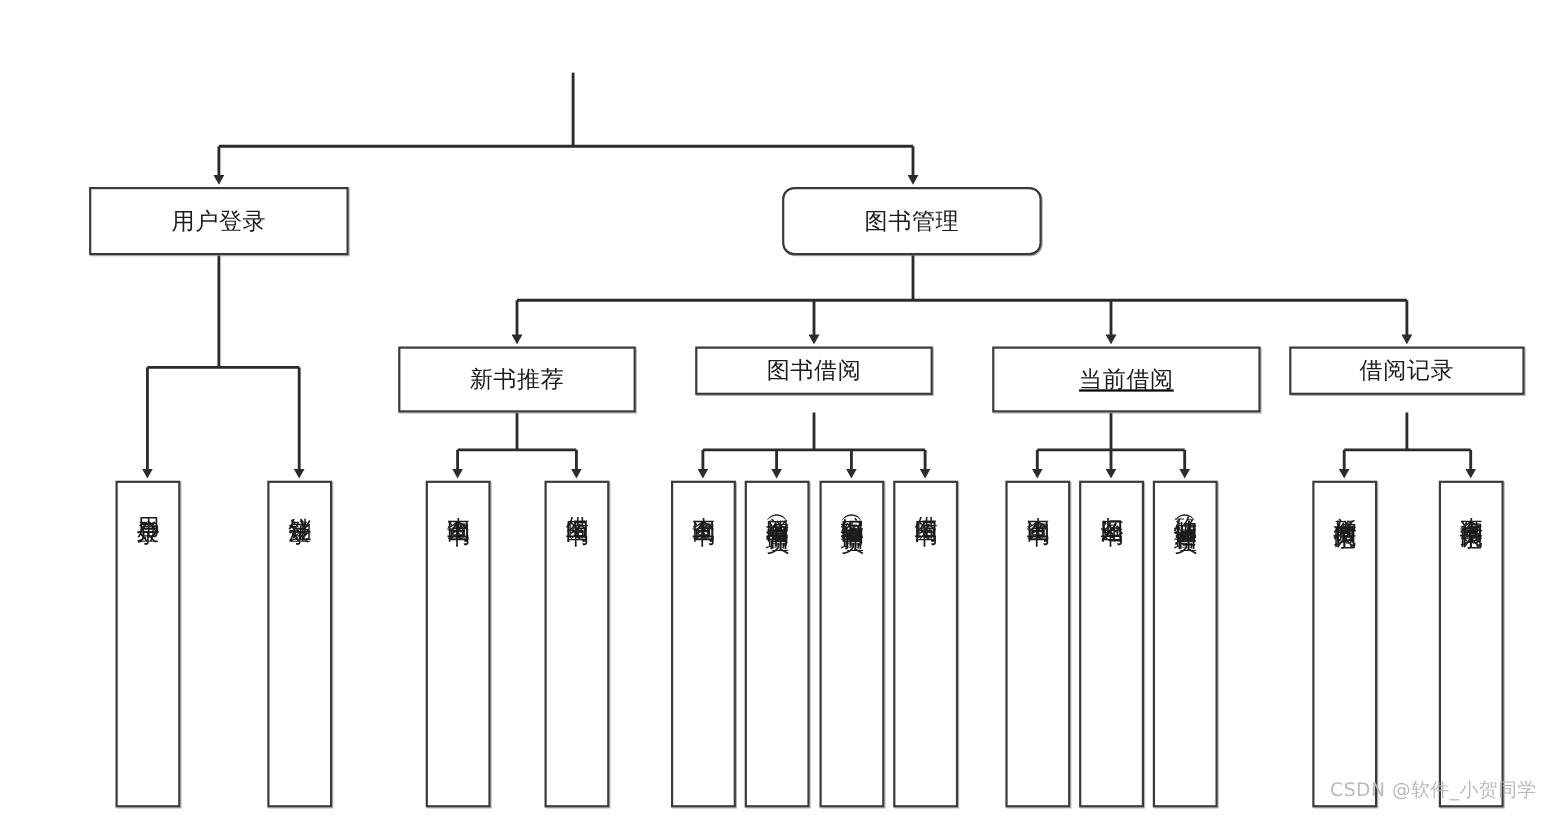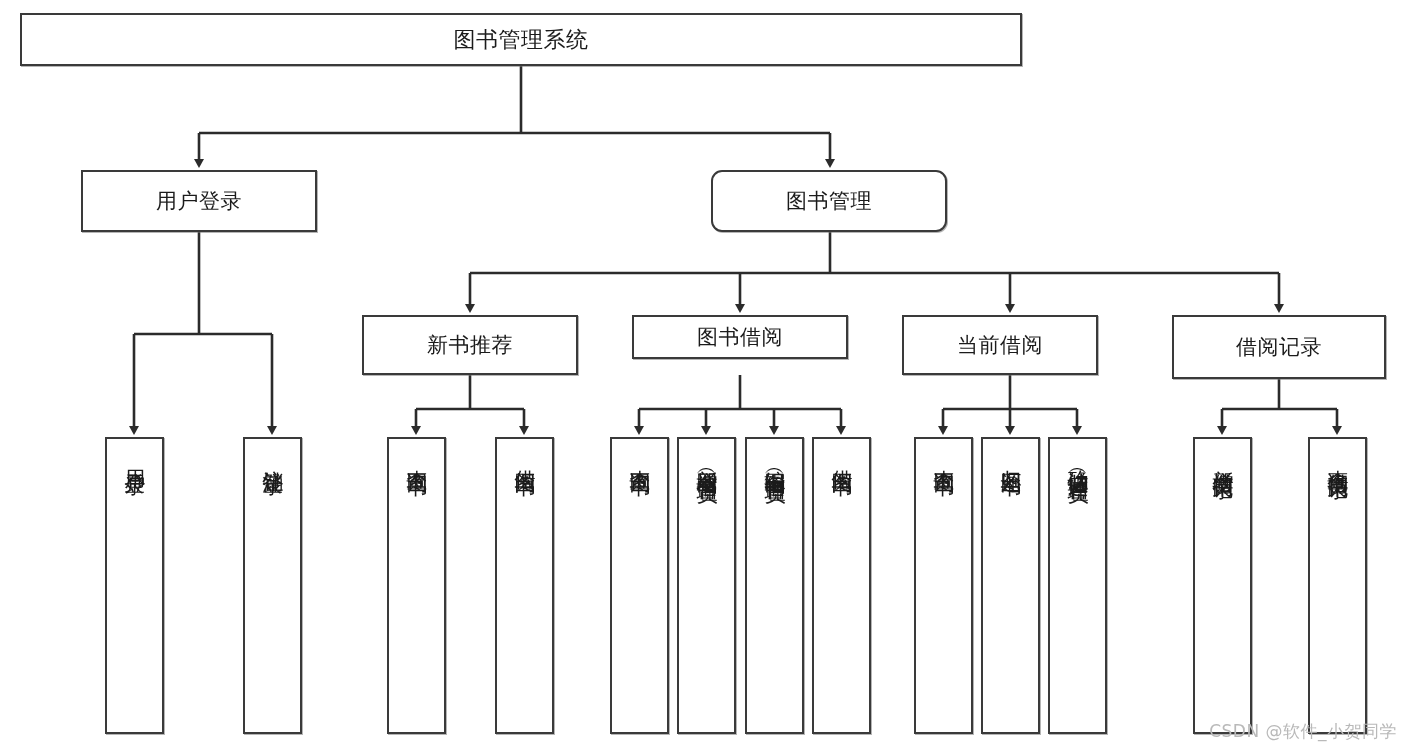--- a/index.html
+++ b/index.html
@@ -55,21 +55,21 @@
     font-size: 21px;
     line-height: 1.18;
     letter-spacing: 2px;
     white-space: normal;
     max-height: 282px;
     text-align: left;
   }
   #watermark {
     position: absolute;
     right: 8px;
-    bottom: 4px;
+    bottom: 17px;
     font-size: 17px;
     color: #b9b9b9;
     letter-spacing: 0.5px;
     white-space: nowrap;
     font-family: "DejaVu Sans", "Liberation Sans", sans-serif;
   }
 </style>
 </head>
 <body>
 
@@ -118,41 +118,38 @@
       <path d="M1010,409 L1010,427" marker-end="url(#arrow)"></path>
       <path d="M1077,409 L1077,427" marker-end="url(#arrow)"></path>
 
       <path d="M1279,375 L1279,409"></path>
       <path d="M1222,409 L1337,409"></path>
       <path d="M1222,409 L1222,427" marker-end="url(#arrow)"></path>
       <path d="M1337,409 L1337,427" marker-end="url(#arrow)"></path>
     </g>
   </svg>
 
-  <div class="node root" style="left:20px; top:13px; width:1002px; height:53px;">
-    <span class="node-label">图书管理系统</span>
-  </div>
 
   <div class="node" style="left:81px; top:170px; width:236px; height:62px;">
     <span class="node-label">用户登录</span>
   </div>
   <div class="node" style="left:711px; top:170px; width:236px; height:62px;border-radius:11px;">
     <span class="node-label">图书管理</span>
   </div>
 
   <div class="node" style="left:362px; top:315px; width:216px; height:60px;">
     <span class="node-label">新书推荐</span>
   </div>
   <div class="node" style="left:632px; top:315px; width:216px; height:44px;">
     <span class="node-label">图书借阅</span>
   </div>
-  <div class="node" style="left:902px; top:315px; width:196px; height:60px;">
+  <div class="node" style="left:902px; top:315px; width:244px; height:60px;text-decoration:underline;">
     <span class="node-label">当前借阅</span>
   </div>
-  <div class="node" style="left:1172px; top:315px; width:214px; height:64px;">
+  <div class="node" style="left:1172px; top:315px; width:214px; height:44px;">
     <span class="node-label">借阅记录</span>
   </div>
 
   <div class="node leaf" style="left:105px; top:437px; width:59px; height:297px;">
     <span class="node-label">用户登录</span>
   </div>
   <div class="node leaf" style="left:243px; top:437px; width:59px; height:297px;">
     <span class="node-label">注销登录</span>
   </div>
 

